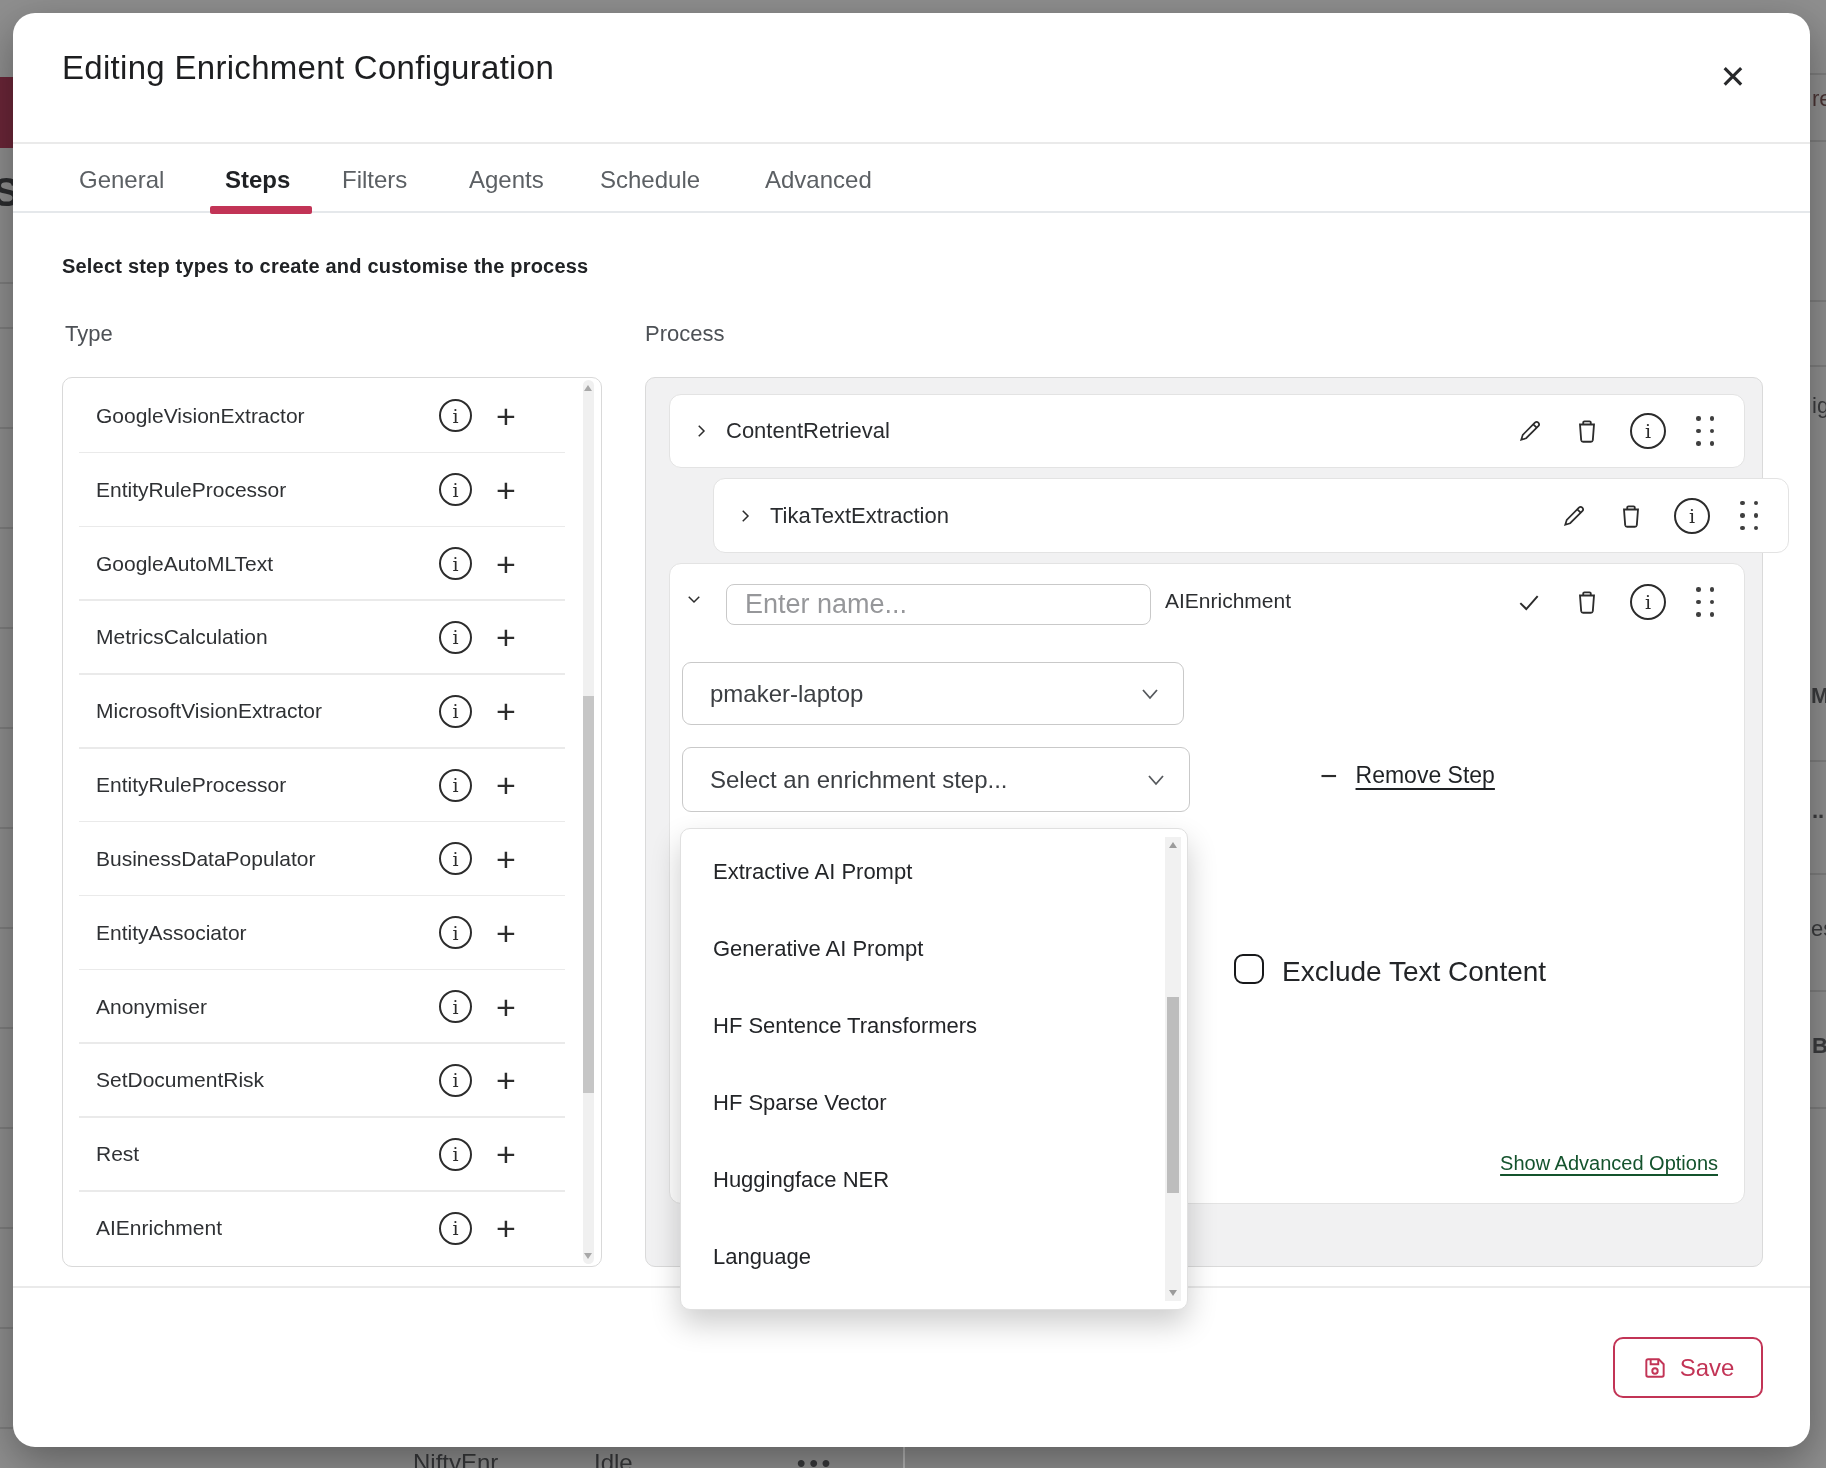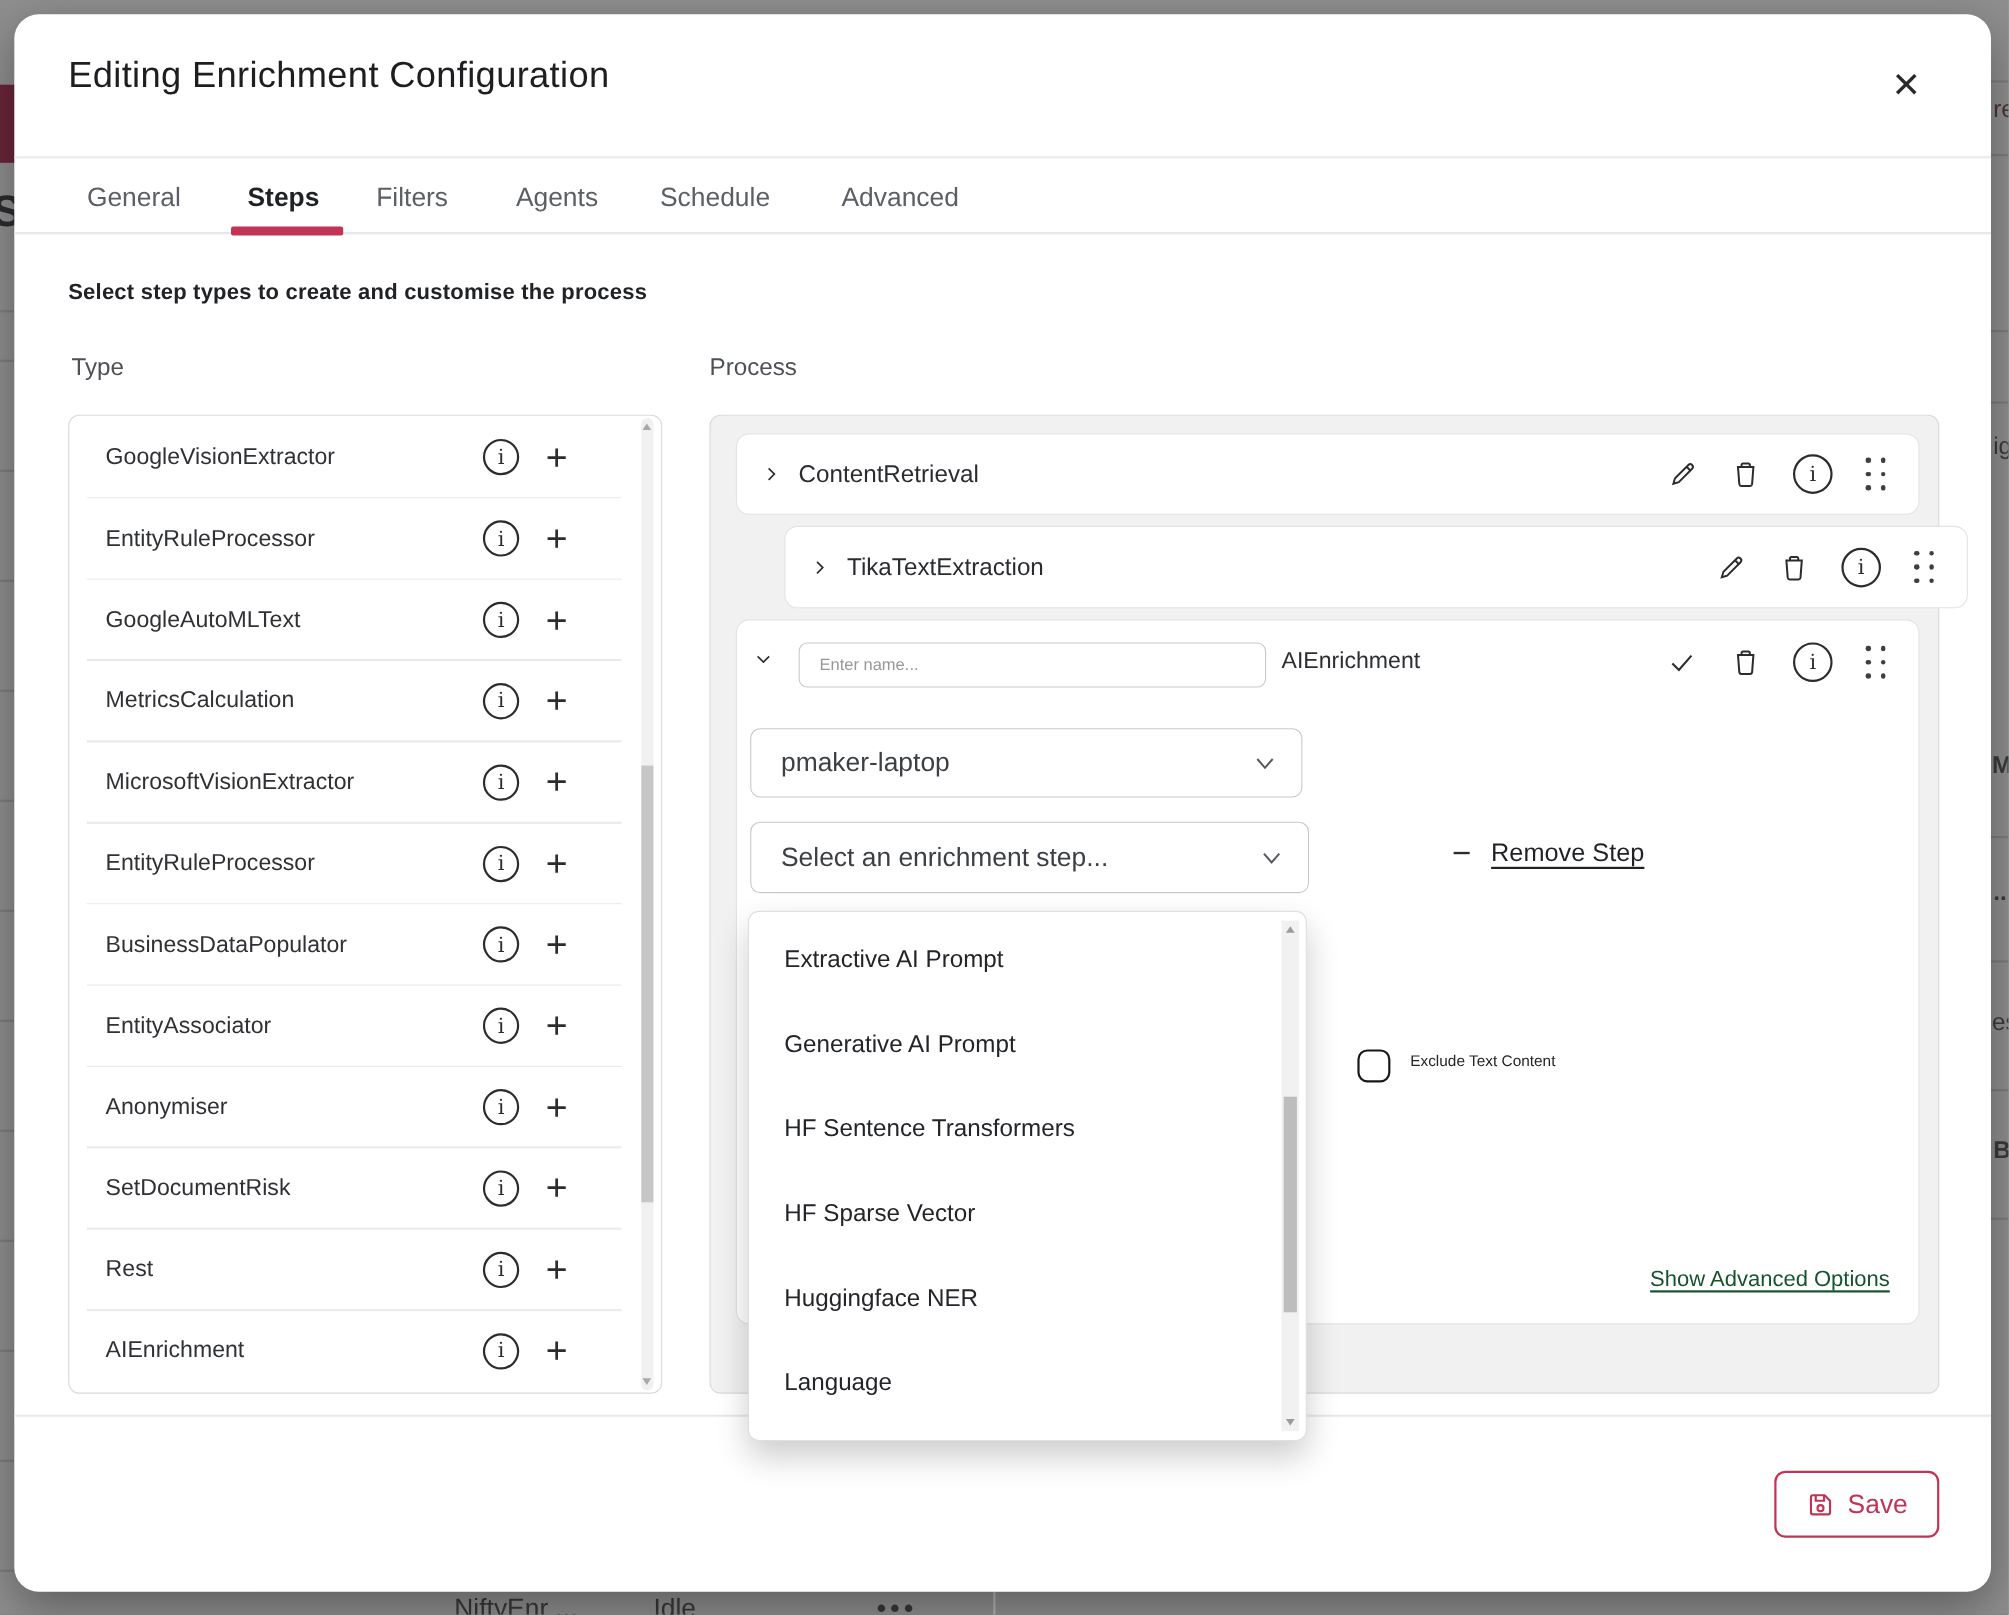--- a/index.html
+++ b/index.html
@@ -66,36 +66,36 @@
   .p-title { position:absolute; left:56px; top:50%; transform:translateY(-50%); font-size:22px; color:#2a2c2f; }
   .icon-row { position:absolute; right:30px; display:flex; align-items:center; gap:30px; }
   .row-mid { top:50%; transform:translateY(-50%); }
   .ibtn { background:none; border:none; cursor:pointer; display:flex; align-items:center; justify-content:center; }
   .dots { display:grid; grid-template-columns:4.5px 4.5px; grid-auto-rows:4.5px; gap:8px 9px; cursor:grab; }
   .dots i { background:#3f3f3f; border-radius:50%; }
 
   
   #card3-chev { position:absolute; left:14px; top:26px; background:none; border:none; cursor:pointer; }
   .name-input { position:absolute; left:56px; top:20px; width:425px; height:41px; border:1.4px solid #c9c9c9;
-                border-radius:8px; padding:0 18px; font-size:15px; color:#333; font-family:inherit; outline:none; }
+                border-radius:8px; padding:0 18px; font-size:27px; color:#333; font-family:inherit; outline:none; }
   .name-input::placeholder { color:#96979a; }
   .step-type-label { position:absolute; left:495px; top:25px; font-size:21px; color:#2c2e31; }
   #card3-icons { top:20px; }
   .sel { position:absolute; left:12px; background:#fff; border:1.4px solid #c9c9c9; border-radius:9px;
          display:flex; align-items:center; padding:0 24px 0 27px; font-size:24px; color:#3c3f43; cursor:pointer; }
   #sel-agent { top:98px; width:502px; height:63px; }
   #sel-enrich { top:183px; width:508px; height:65px; }
   .sel .chev { margin-left:auto; display:flex; }
   .remove-step { position:absolute; left:650px; top:198px; display:flex; align-items:center; gap:18px;
                  background:none; border:none; cursor:pointer; }
   .minus-glyph { font-size:30px; font-weight:300; color:#2c2c2c; line-height:20px; }
   .remove-label { font-size:23px; color:#1f2124; text-decoration:underline; text-underline-offset:5px; font-family:inherit; }
   .checkbox { position:absolute; left:564px; top:390px; width:30px; height:30px; border:2.5px solid #17181a;
               border-radius:9px; background:#fff; cursor:pointer; }
-  .checkbox-label { position:absolute; left:612px; top:392px; font-size:14px; color:#232528; }
+  .checkbox-label { position:absolute; left:612px; top:392px; font-size:28px; color:#232528; }
   .advanced-link { position:absolute; right:26px; top:588px; font-size:20px; color:#14532d; background:none; border:none;
                    cursor:pointer; text-decoration:underline; text-underline-offset:4px; font-family:inherit;text-align:center; }
 
   
   .dropdown { position:absolute; left:667px; top:815px; width:508px; height:482px; background:#fff;
               border:1px solid #e0e0e0; border-radius:10px; box-shadow:0 14px 30px rgba(0,0,0,.2); z-index:5; padding-top:4px; }
   .dd-opt { height:77px; display:flex; align-items:center; padding-left:32px; font-size:22px; color:#232528; cursor:pointer; }
   .dd-scroll { position:absolute; right:6px; top:8px; bottom:8px; width:16px; background:#f1f1f1; }
   .dd-scroll .thumb { position:absolute; left:2px; width:12px; top:160px; height:196px; background:#bdbdbd; }
   .dd-up { position:absolute; left:3.5px; top:5px; width:0; height:0; border-left:4.5px solid transparent;

